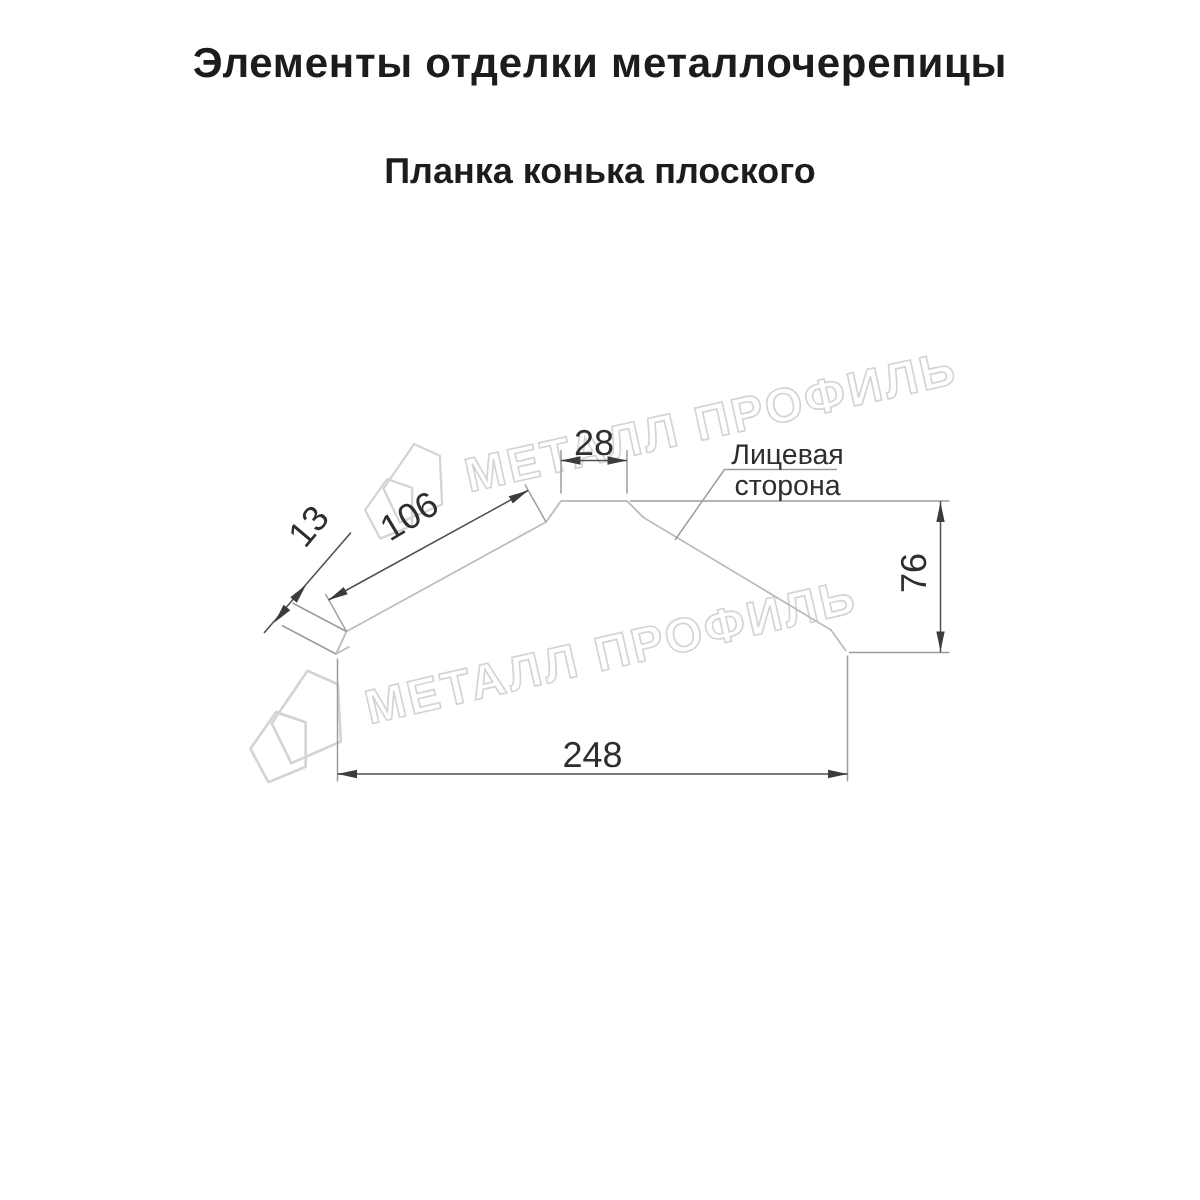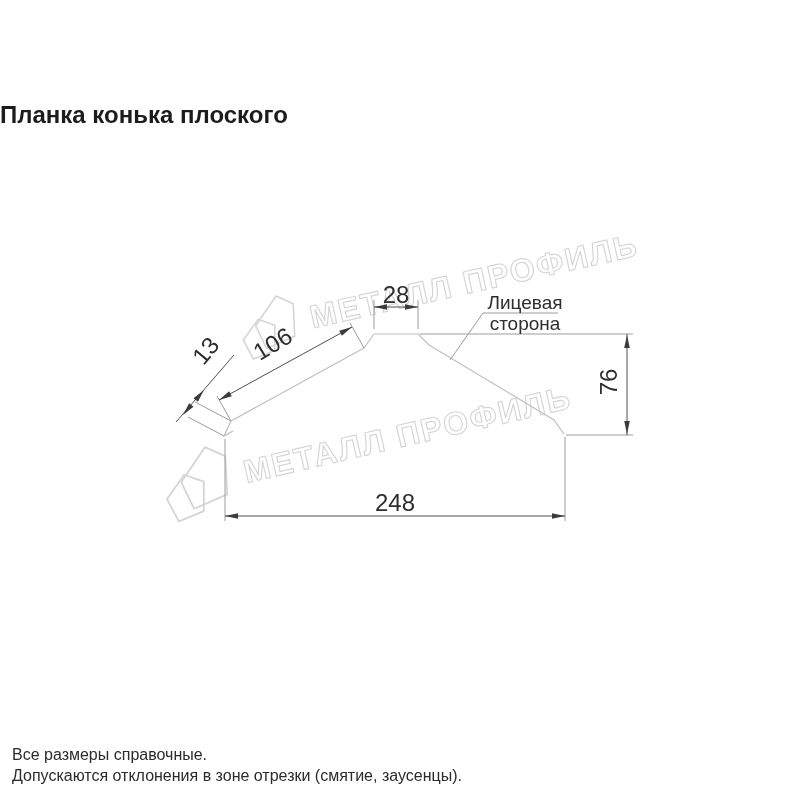--- a/index.html
+++ b/index.html
@@ -7,21 +7,21 @@
     position:relative;width:800px;height:800px;overflow:hidden;
     background:var(--bg,#ffffff);
     font-family:"Liberation Sans", sans-serif;
   }
   .title{
     position:absolute;top:26px;left:0;width:100%;text-align:center;
     font-size:28px;font-weight:bold;color:var(--text-dark,#1c1c1c);
     letter-spacing:0.5px;
   }
   .subtitle{
-    position:absolute;left:0;width:100%;
+    position:absolute;left:0;width:100%;text-align:center;
     font-weight:bold;color:var(--text-dark,#1c1c1c);font-size:24px;
   }
   .subtitle.product{top:101px;}
   .subtitle.model{top:138px;}
   .footer{
     position:absolute;left:12px;top:744px;
     font-size:16px;line-height:21px;color:var(--footer-text,#2b2b2b);
   }
   
   .wm{
@@ -50,20 +50,21 @@
   .facetxt{
     font-family:"Liberation Sans", sans-serif;font-size:19px;
     fill:var(--dim-text,#2e2e2e);
   }
 </style>
 </head>
 <body>
 
 <div class="page">
 
+  <div class="title">Элементы отделки металлочерепицы</div>
   <div class="subtitle product">Планка конька плоского</div>
 
   <div class="wm wm-a">
     <svg width="66" height="70" viewBox="0 0 70 74">
       <path class="wm-stroke" stroke-width="1.6" stroke-linejoin="round" d="M22,34 L50,8 L66,20 L60,54 L28,60 Z"></path>
       <path class="wm-stroke" stroke-width="1.6" stroke-linejoin="round" d="M6,46 L26,28 L42,38 L36,64 L12,68 Z"></path>
     </svg>
     <svg width="345" height="46" viewBox="0 0 345 46">
       <text x="2" y="35">МЕТАЛЛ ПРОФИЛЬ</text>
     </svg>
@@ -116,18 +117,14 @@
     <text class="dimtxt" x="396" y="303" text-anchor="middle">28</text>
     <text class="dimtxt" x="277" y="351" text-anchor="middle" transform="rotate(-31 277 351)">106</text>
     <text class="dimtxt" x="212" y="356" text-anchor="middle" transform="rotate(-50 212 356)">13</text>
     <text class="dimtxt" x="617" y="382" text-anchor="middle" transform="rotate(-90 617 382)">76</text>
     <text class="dimtxt" x="395" y="511" text-anchor="middle">248</text>
 
     <text class="facetxt" x="525" y="309" text-anchor="middle">Лицевая</text>
     <text class="facetxt" x="525" y="330" text-anchor="middle">сторона</text>
   </svg>
 
-  <div class="footer">
-    <div>Все размеры справочные.</div>
-    <div>Допускаются отклонения в зоне отрезки (смятие, заусенцы).</div>
-  </div>
 
 </div>
 
 </body></html>

